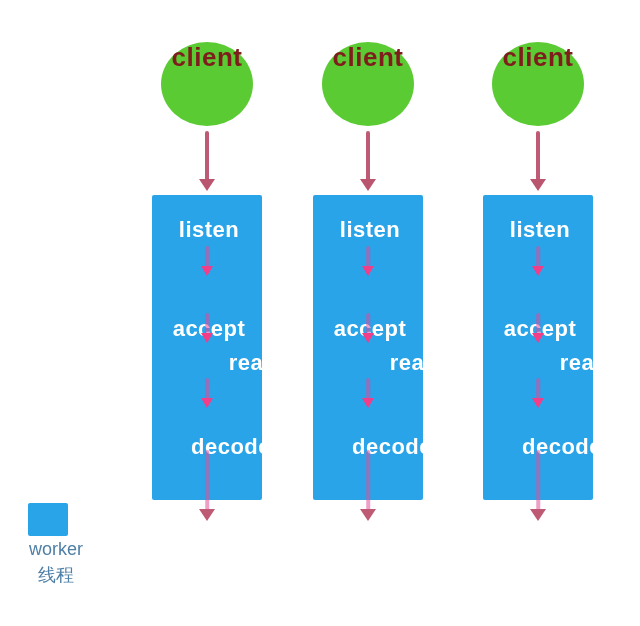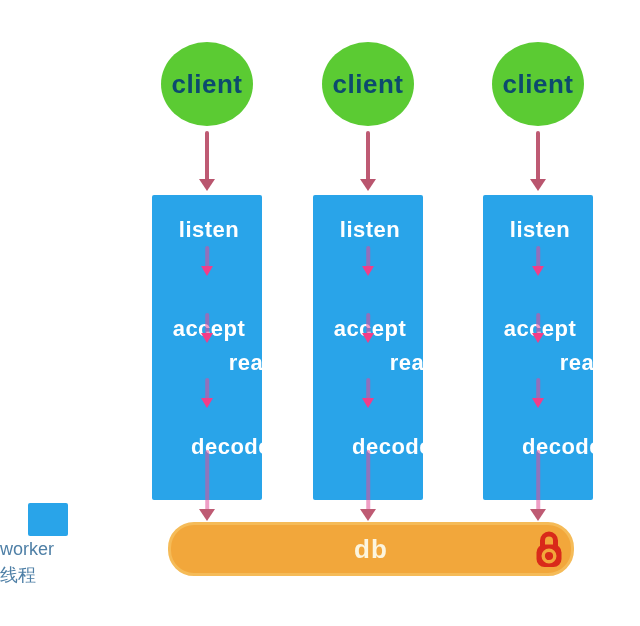--- a/index.html
+++ b/index.html
@@ -9,22 +9,22 @@
     overflow:hidden;margin:0 auto;
   }
   
   .col{position:absolute;top:0;width:110px;height:626px;}
   .col1{left:152px;} .col2{left:313px;} .col3{left:483px;}
 
   .client-circle{
     position:absolute;top:42px;left:50%;transform:translateX(-50%);
     width:92px;height:84px;border-radius:50%;
     background:#5BCB33;
-    display:flex;align-items:center;justify-content:center;
-    color:#0c4a6e;font-size:26px;font-weight:bold;letter-spacing:.5px;
+    display:flex;justify-content:center;
+    color:#7f1d1d;font-size:26px;font-weight:bold;letter-spacing:.5px;
   }
   .worker-box{
     position:absolute;top:195px;left:0;width:110px;height:305px;
     background:#29A4E9;border-radius:2px;
   }
   .step-label{
     position:absolute;left:0;width:114px;text-align:center;
     color:#ffffff;font-size:22px;font-weight:bold;letter-spacing:.5px;
   }
   .step-0{top:217px;} .step-1{top:284px;margin-top:32px;} .step-2{top:350px;padding-left:44px;} .step-3{top:434px;margin-left:22px;}
@@ -63,21 +63,21 @@
   .db-label{color:#FCF5DE;font-size:26px;font-weight:bold;letter-spacing:1px;}
   .lock{position:absolute;top:4px;right:8px;width:28px;height:40px;}
 
   
   .legend{position:absolute;left:0;top:500px;width:112px;}
   .legend-swatch{
     position:absolute;left:28px;top:3px;width:40px;height:33px;
     background:#29A4E9;border-radius:2px;
   }
   .legend-text{
-    position:absolute;left:0;width:112px;
+    position:absolute;left:0;width:112px;text-align:center;
     color:#4E7FA6;font-size:18px;line-height:22px;
   }
   .legend-line1{top:38px;}
   .legend-line2{top:64px;}
 
   
   .watermark{
     position:absolute;left:573px;top:592px;
     color:#EFA23B;font-size:21px;font-weight:bold;letter-spacing:1px;
     white-space:nowrap;
@@ -174,30 +174,20 @@
       <div class="stem"></div>
         <div class="head"></div>
     </div>
     <div class="step-label step-3">decode</div>
     <div class="arrow arrow-db">
       <div class="stem"></div>
         <div class="head"></div>
     </div>
   </div>
 
-  <div class="db-bar">
-    <span class="db-label">db</span>
-    <span class="lock">
-      <svg width="28" height="40" viewBox="0 0 28 40" xmlns="http://www.w3.org/2000/svg">
-        <path d="M7.5 18 V11.5 a6.5 6.5 0 0 1 13 0 V18" fill="none" stroke="#D92A1A" stroke-width="5" stroke-linecap="round"></path>
-        <rect x="1.5" y="15.5" width="25" height="22.5" rx="8" fill="#D92A1A"></rect>
-        <circle cx="14" cy="27" r="5.8" fill="none" stroke="#F2A73B" stroke-width="3.4"></circle>
-      </svg>
-    </span>
-  </div>
 
   <div class="legend">
     <div class="legend-swatch"></div>
     <div class="legend-text legend-line1">worker</div>
     <div class="legend-text legend-line2">线程</div>
   </div>
 
 
 </div>
 

